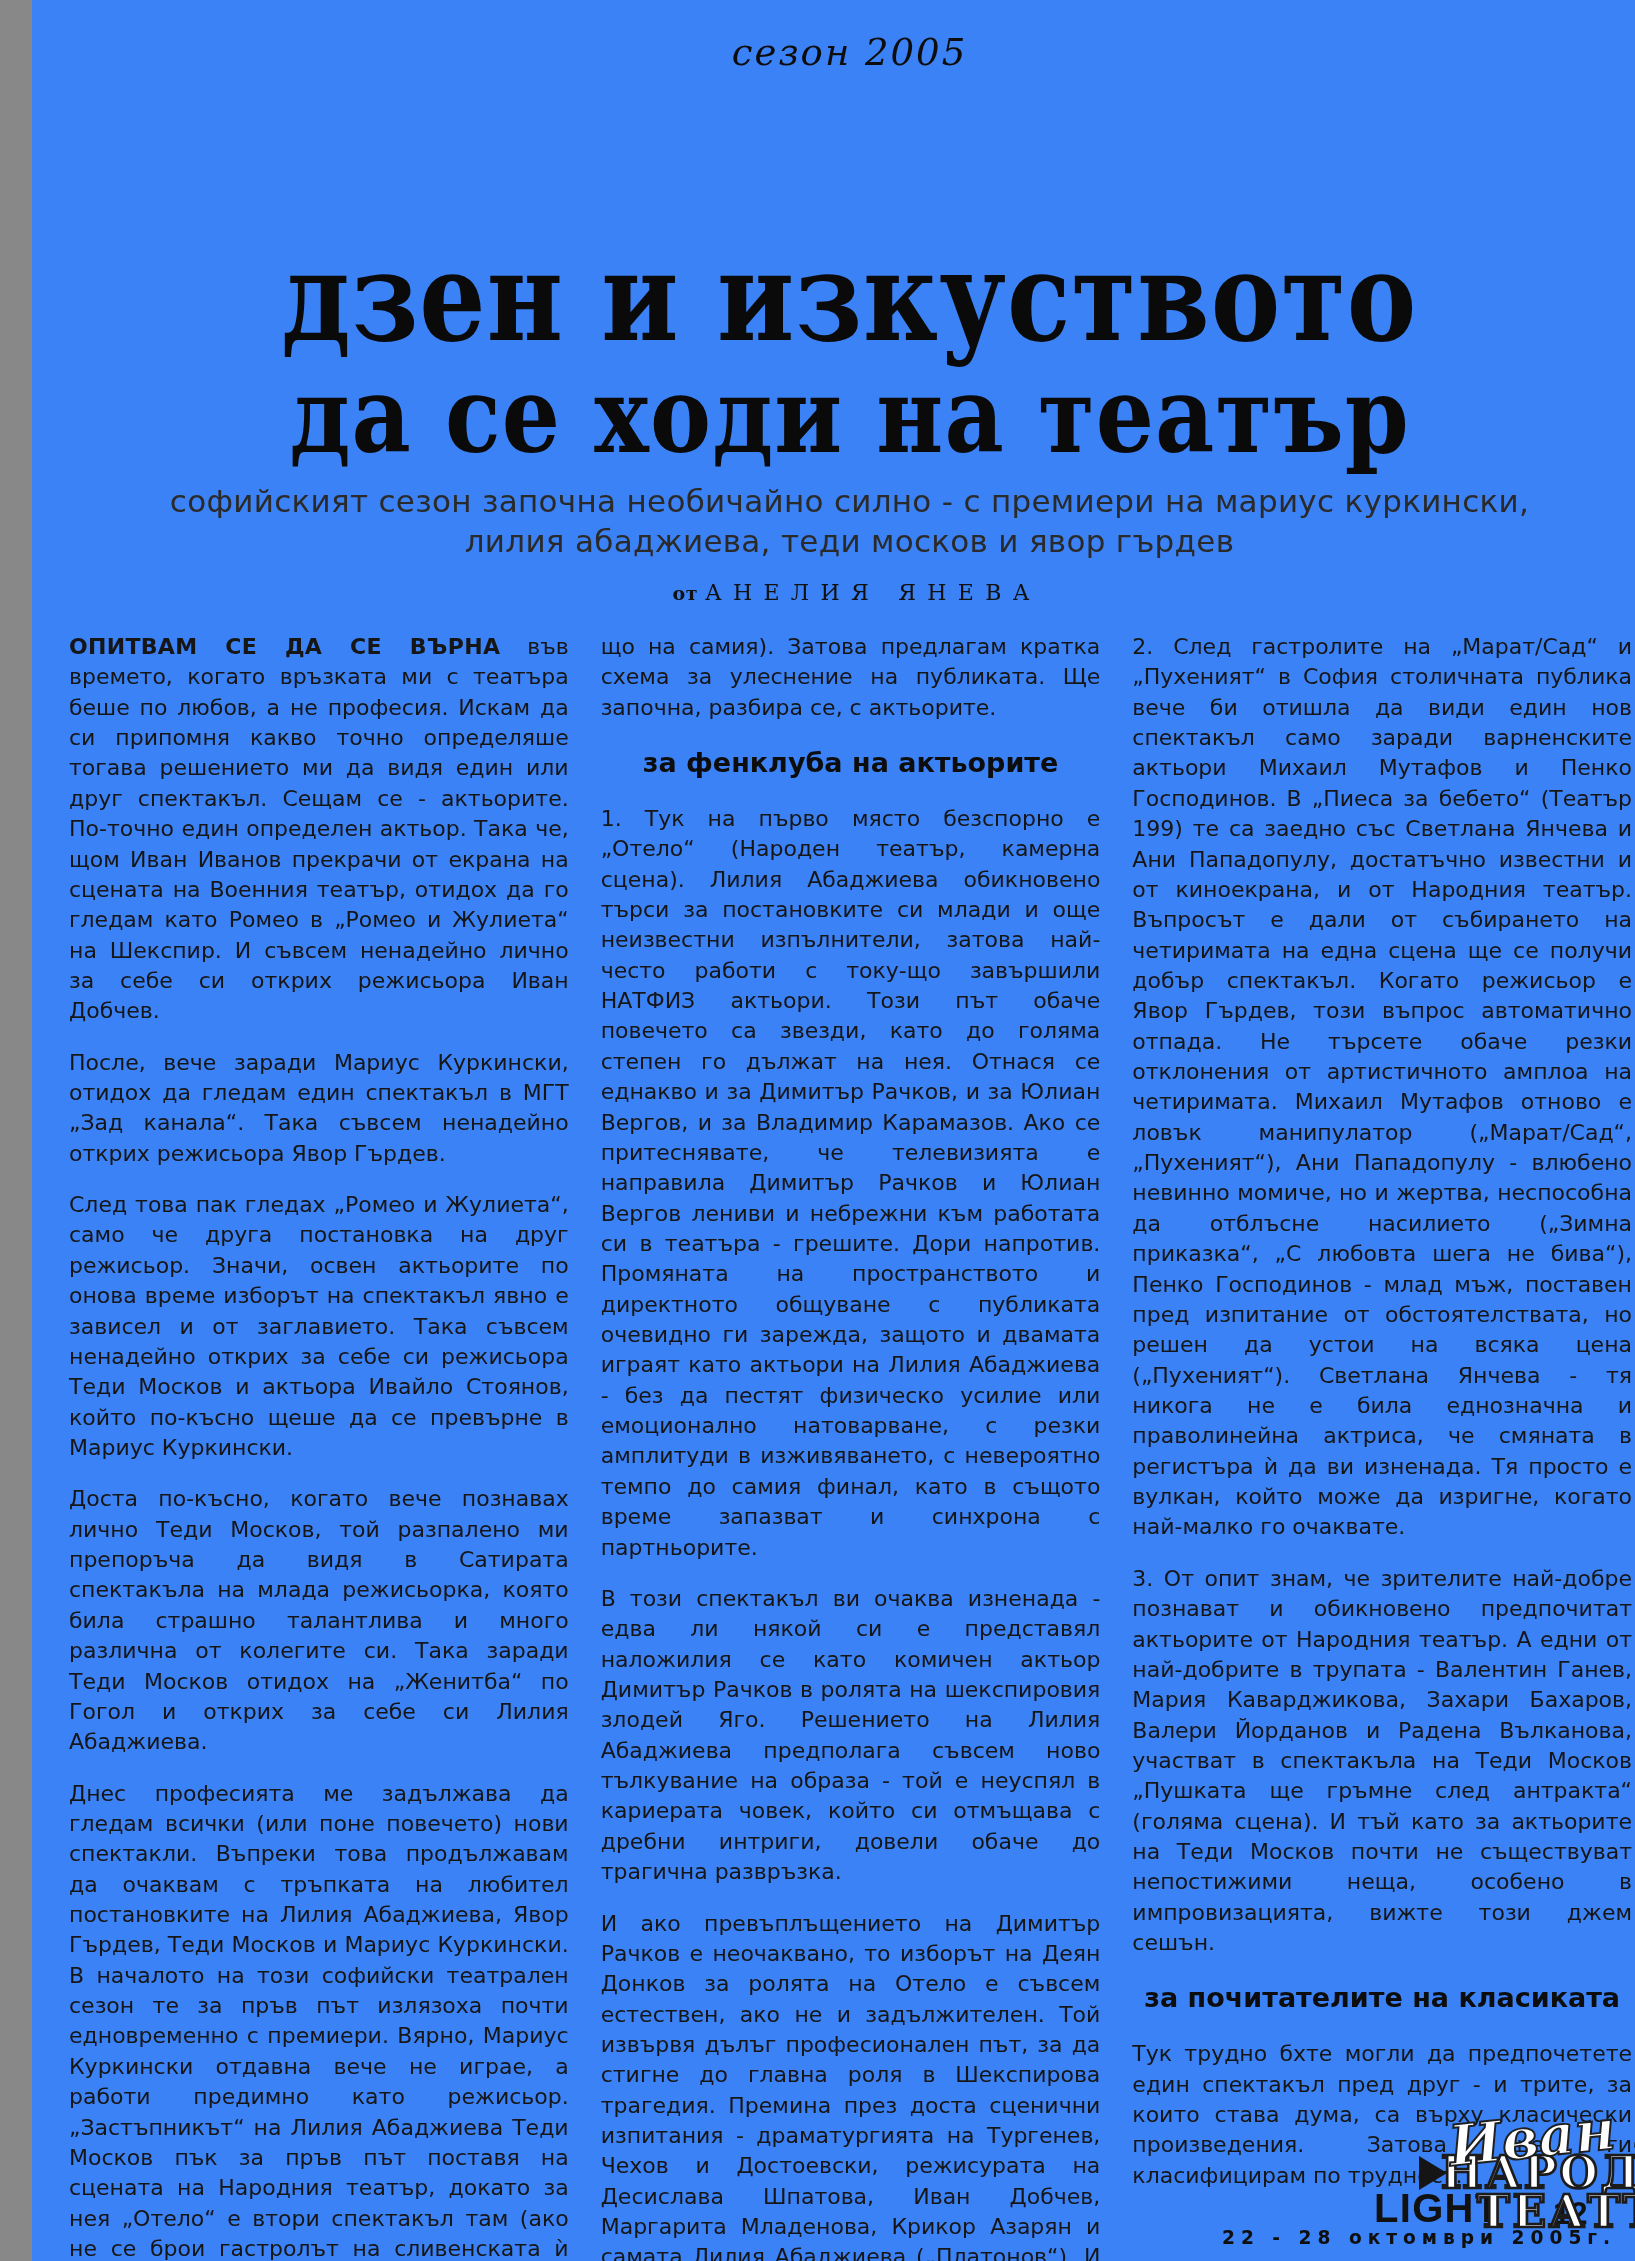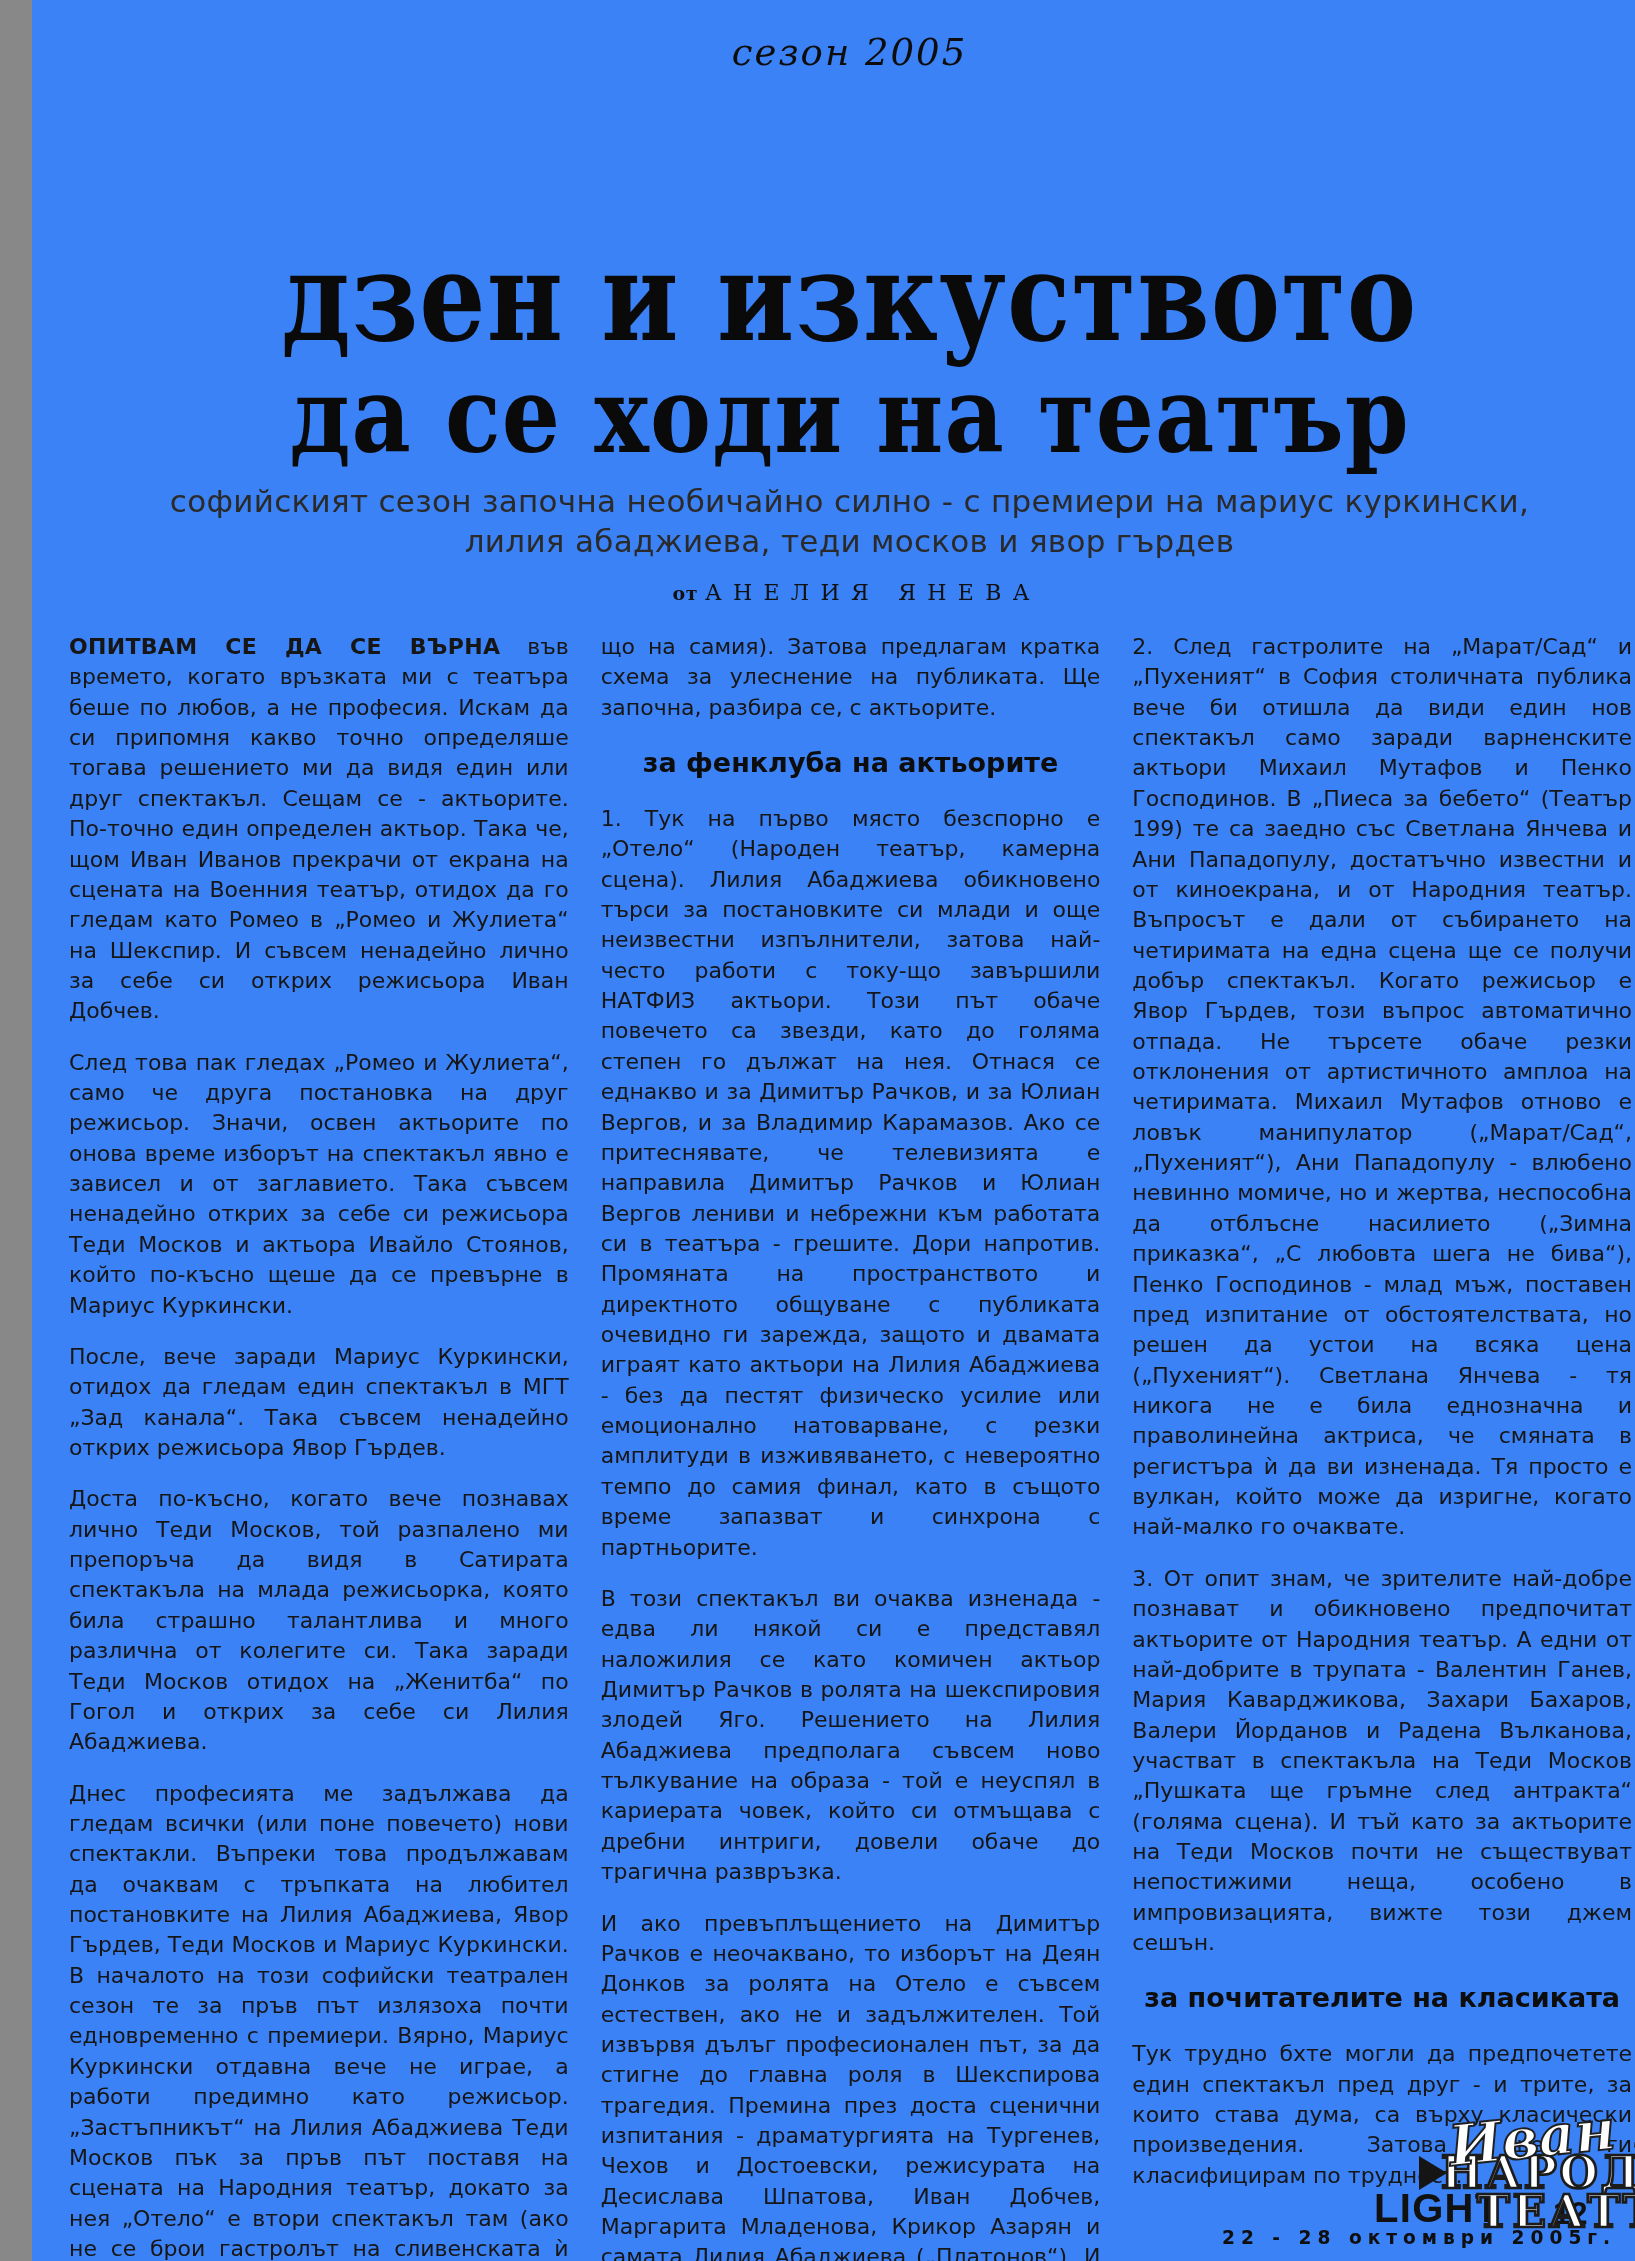--- a/index.html
+++ b/index.html
@@ -183,22 +183,22 @@
   </div>
 
   <div class="byline">
     <span class="prefix">от</span><span class="author">АНЕЛИЯ ЯНЕВА</span>
   </div>
 
   <div class="columns">
 
     <div class="col">
       <p><span class="lead-in">ОПИТВАМ СЕ ДА СЕ ВЪРНА</span> <span>във времето, когато връзката ми с театъра беше по любов, а не професия. Искам да си припомня какво точно определяше тогава решението ми да видя един или друг спектакъл. Сещам се - актьорите. По-точно един определен актьор. Така че, щом Иван Иванов прекрачи от екрана на сцената на Военния театър, отидох да го гледам като Ромео в „Ромео и Жулиета“ на Шекспир. И съвсем ненадейно лично за себе си открих режисьора Иван Добчев.</span></p>
+      <p>После, вече заради Мариус Куркински, отидох да гледам един спектакъл в МГТ „Зад канала“. Така съвсем ненадейно открих режисьора Явор Гърдев.</p>
       <p>След това пак гледах „Ромео и Жулиета“, само че друга постановка на друг режисьор. Значи, освен актьорите по онова време изборът на спектакъл явно е зависел и от заглавието. Така съвсем ненадейно открих за себе си режисьора Теди Москов и актьора Ивайло Стоянов, който по-късно щеше да се превърне в Мариус Куркински.</p>
-      <p>После, вече заради Мариус Куркински, отидох да гледам един спектакъл в МГТ „Зад канала“. Така съвсем ненадейно открих режисьора Явор Гърдев.</p>
       <p>Доста по-късно, когато вече познавах лично Теди Москов, той разпалено ми препоръча да видя в Сатирата спектакъла на млада режисьорка, която била страшно талантлива и много различна от колегите си. Така заради Теди Москов отидох на „Женитба“ по Гогол и открих за себе си Лилия Абаджиева.</p>
       <p>Днес професията ме задължава да гледам всички (или поне повечето) нови спектакли. Въпреки това продължавам да очаквам с тръпката на любител постановките на Лилия Абаджиева, Явор Гърдев, Теди Москов и Мариус Куркински. В началото на този софийски театрален сезон те за пръв път излязоха почти едновременно с премиери. Вярно, Мариус Куркински отдавна вече не играе, а работи предимно като режисьор. „Застъпникът“ на Лилия Абаджиева Теди Москов пък за пръв път поставя на сцената на Народния театър, докато за нея „Отело“ е втори спектакъл там (ако не се брои гастролът на сливенската ѝ постановка „Хамлет“). Чудя се обаче какво би ориентирало зрителите на кой спектакъл по-напред да отидат (и да отидат ли изоб-</p>
     </div>
 
     <div class="col">
       <p class="cont">що на самия). Затова предлагам кратка схема за улеснение на публиката. Ще започна, разбира се, с актьорите.</p>
       <h3>за фенклуба на актьорите</h3>
       <p>1. Тук на първо място безспорно е „Отело“ (Народен театър, камерна сцена). Лилия Абаджиева обикновено търси за постановките си млади и още неизвестни изпълнители, затова най-често работи с току-що завършили НАТФИЗ актьори. Този път обаче повечето са звезди, като до голяма степен го дължат на нея. Отнася се еднакво и за Димитър Рачков, и за Юлиан Вергов, и за Владимир Карамазов. Ако се притеснявате, че телевизията е направила Димитър Рачков и Юлиан Вергов лениви и небрежни към работата си в театъра - грешите. Дори напротив. Промяната на пространството и директното общуване с публиката очевидно ги зарежда, защото и двамата играят като актьори на Лилия Абаджиева - без да пестят физическо усилие или емоционално натоварване, с резки амплитуди в изживяването, с невероятно темпо до самия финал, като в същото време запазват и синхрона с партньорите.</p>
       <p>В този спектакъл ви очаква изненада - едва ли някой си е представял наложилия се като комичен актьор Димитър Рачков в ролята на шекспировия злодей Яго. Решението на Лилия Абаджиева предполага съвсем ново тълкувание на образа - той е неуспял в кариерата човек, който си отмъщава с дребни интриги, довели обаче до трагична развръзка.</p>
       <p>И ако превъплъщението на Димитър Рачков е неочаквано, то изборът на Деян Донков за ролята на Отело е съвсем естествен, ако не и задължителен. Той извървя дълъг професионален път, за да стигне до главна роля в Шекспирова трагедия. Премина през доста сценични изпитания - драматургията на Тургенев, Чехов и Достоевски, режисурата на Десислава Шпатова, Иван Добчев, Маргарита Младенова, Крикор Азарян и самата Лилия Абаджиева („Платонов“). И всеки път доказваше, че е актьор по рождение - иначе не би било възможна тая виртуозност в изпълнението му независимо колко полюсни са сценичните задачи, които му поставят</p>

